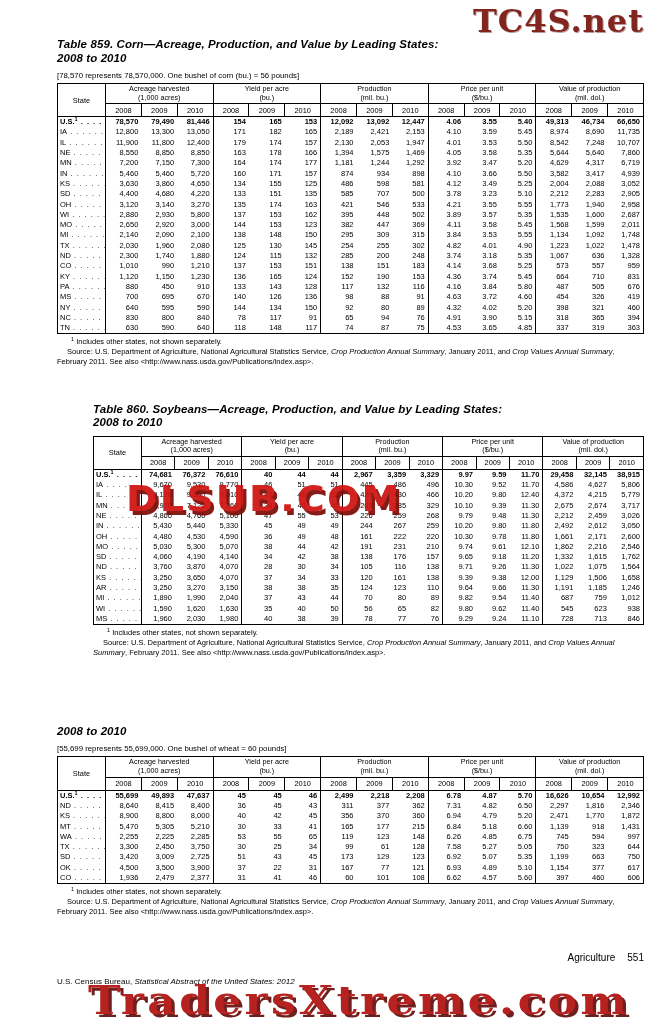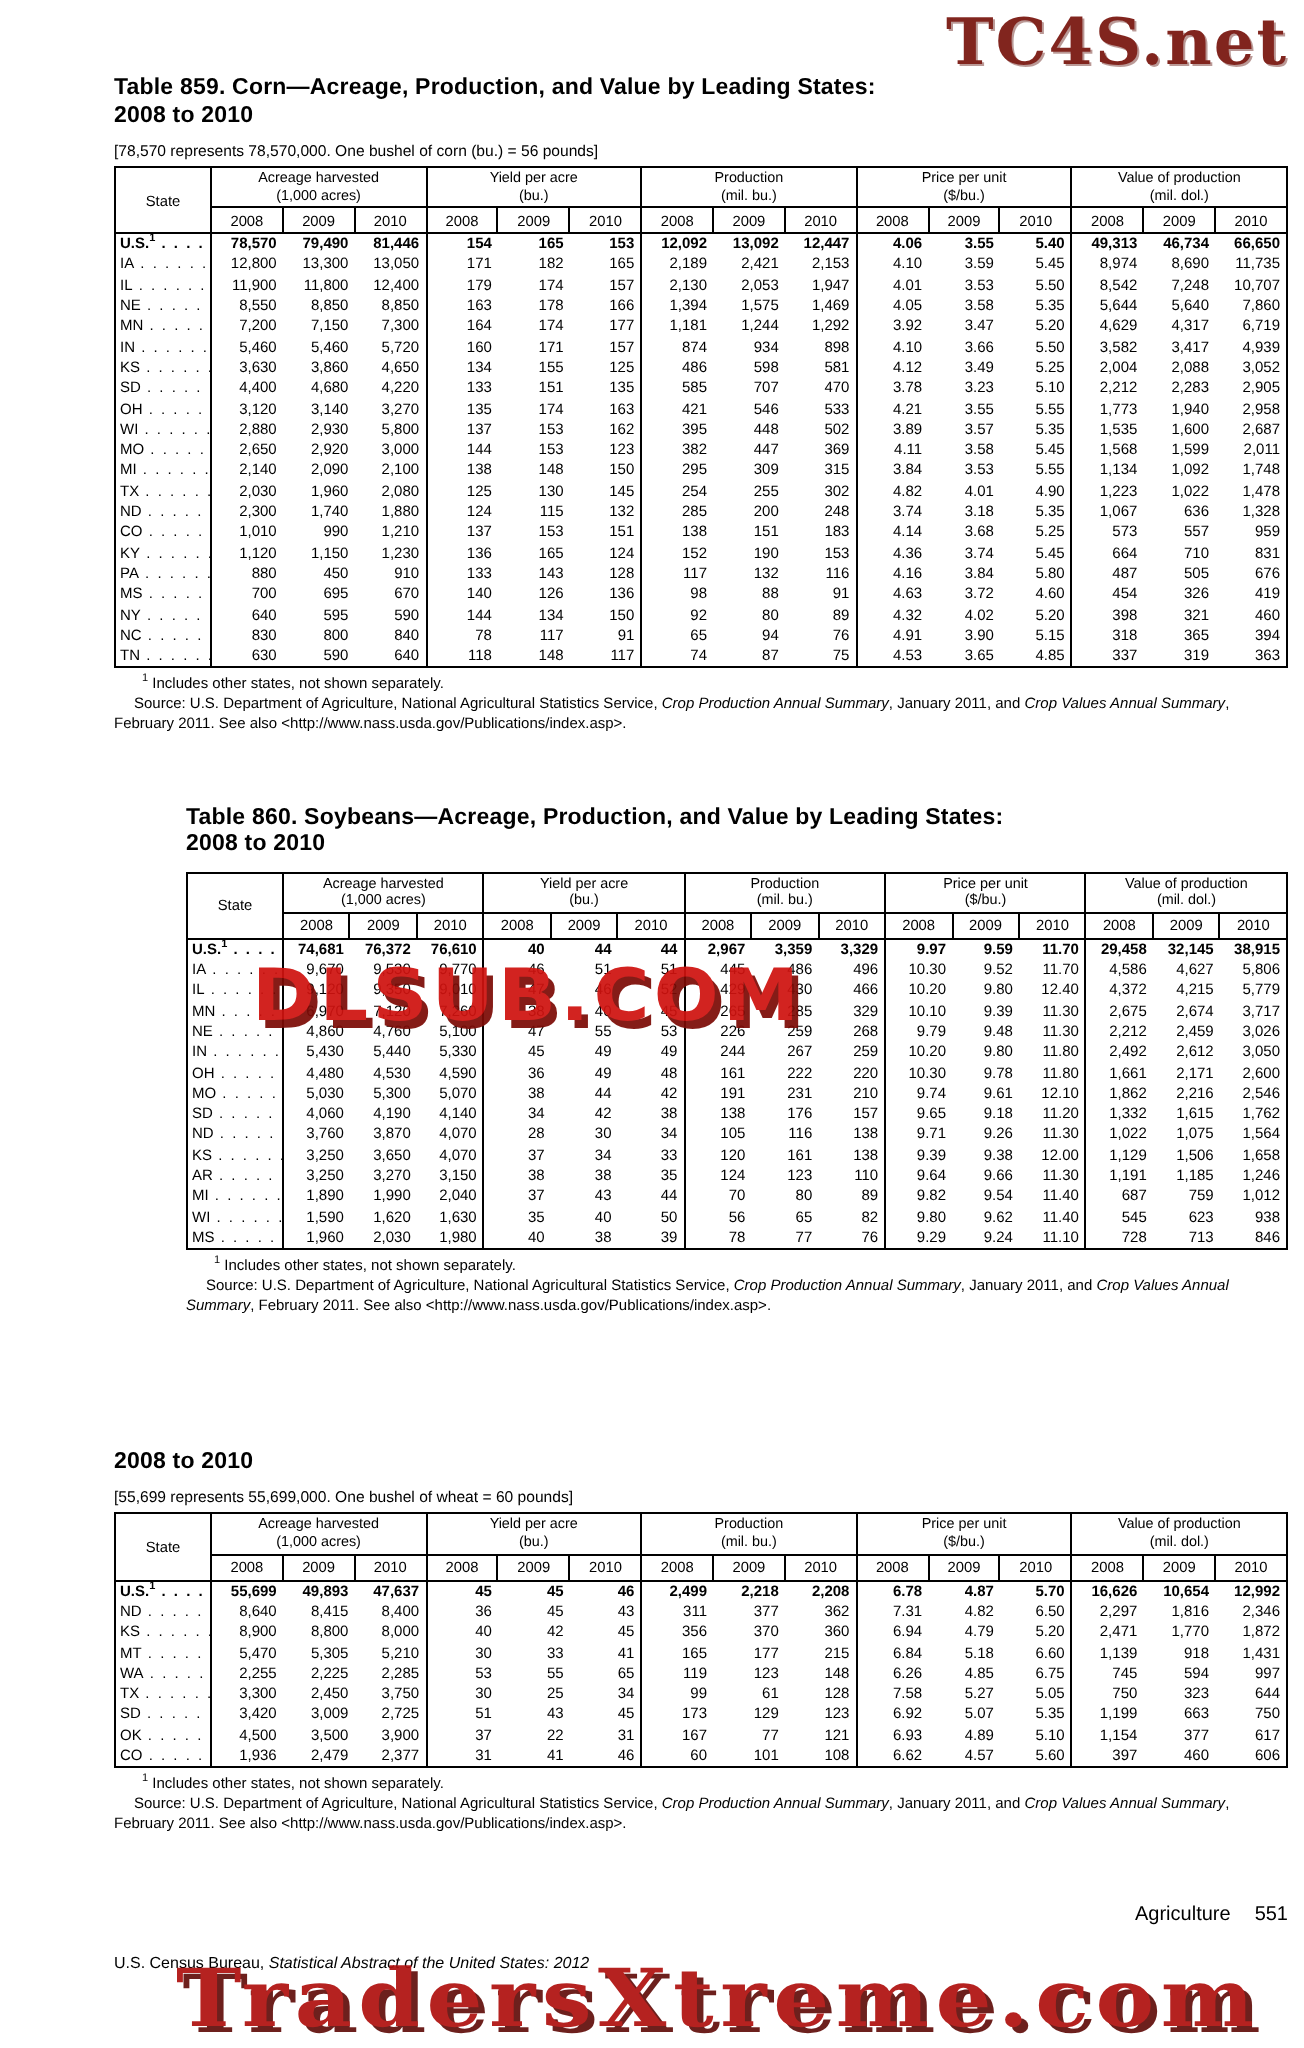--- a/index.html
+++ b/index.html
@@ -2,21 +2,21 @@
 <html><head>
 <meta charset="utf-8">
 <style>
   html,body{margin:0;padding:0;background:#e9e9e9;}
   body{font-family:"Liberation Sans", sans-serif;color:#000;}
   .page{position:relative;width:652px;height:1024px;background:#fff;margin:0 auto;
         padding:38px 8px 0 57px;box-sizing:border-box;overflow:hidden;}
   
   .table-block{margin-bottom:36px;}
   .table-block.gap-lg{margin-bottom:54px;padding-left:36px;}
-  .tbl-title{font-size:11.5px;font-weight:bold;line-height:13.5px;margin:0 0 6px 0;letter-spacing:0.1px;}
+  .tbl-title{font-size:11.5px;font-weight:bold;line-height:13.5px;margin:0 0 6px 0;letter-spacing:0.1px;font-style:italic;}
   .tbl-subtitle{font-size:7.8px;margin:0 0 3px 0;}
   table{width:100%;border-collapse:collapse;table-layout:fixed;border:1px solid #000;}
   col.col-state{width:48px;}
   thead th{border:1px solid #000;font-weight:normal;font-size:7.2px;text-align:center;
            vertical-align:middle;padding:1px 0;}
   .th-group div{line-height:8.6px;}
   .th-year{font-size:7.4px;padding:1.5px 0;}
   .th-state{font-size:7.4px;}
   tbody td{font-size:7.5px;line-height:10.3px;text-align:right;padding:0 3px 0 0;
            white-space:nowrap;overflow:hidden;}
@@ -242,21 +242,21 @@
           <tr>
             <td class="td-state"><span>SD</span><span class="leader"> . . . . . . . . . . . . . . </span></td>
             <td class="num gs">4,400</td>
             <td class="num">4,680</td>
             <td class="num">4,220</td>
             <td class="num gs">133</td>
             <td class="num">151</td>
             <td class="num">135</td>
             <td class="num gs">585</td>
             <td class="num">707</td>
-            <td class="num">470</td>
+            <td class="num">500</td>
             <td class="num gs">3.78</td>
             <td class="num">3.23</td>
             <td class="num">5.10</td>
             <td class="num gs">2,212</td>
             <td class="num">2,283</td>
             <td class="num">2,905</td>
           </tr>
           <tr>
             <td class="td-state"><span>OH</span><span class="leader"> . . . . . . . . . . . . . . </span></td>
             <td class="num gs">3,120</td>

